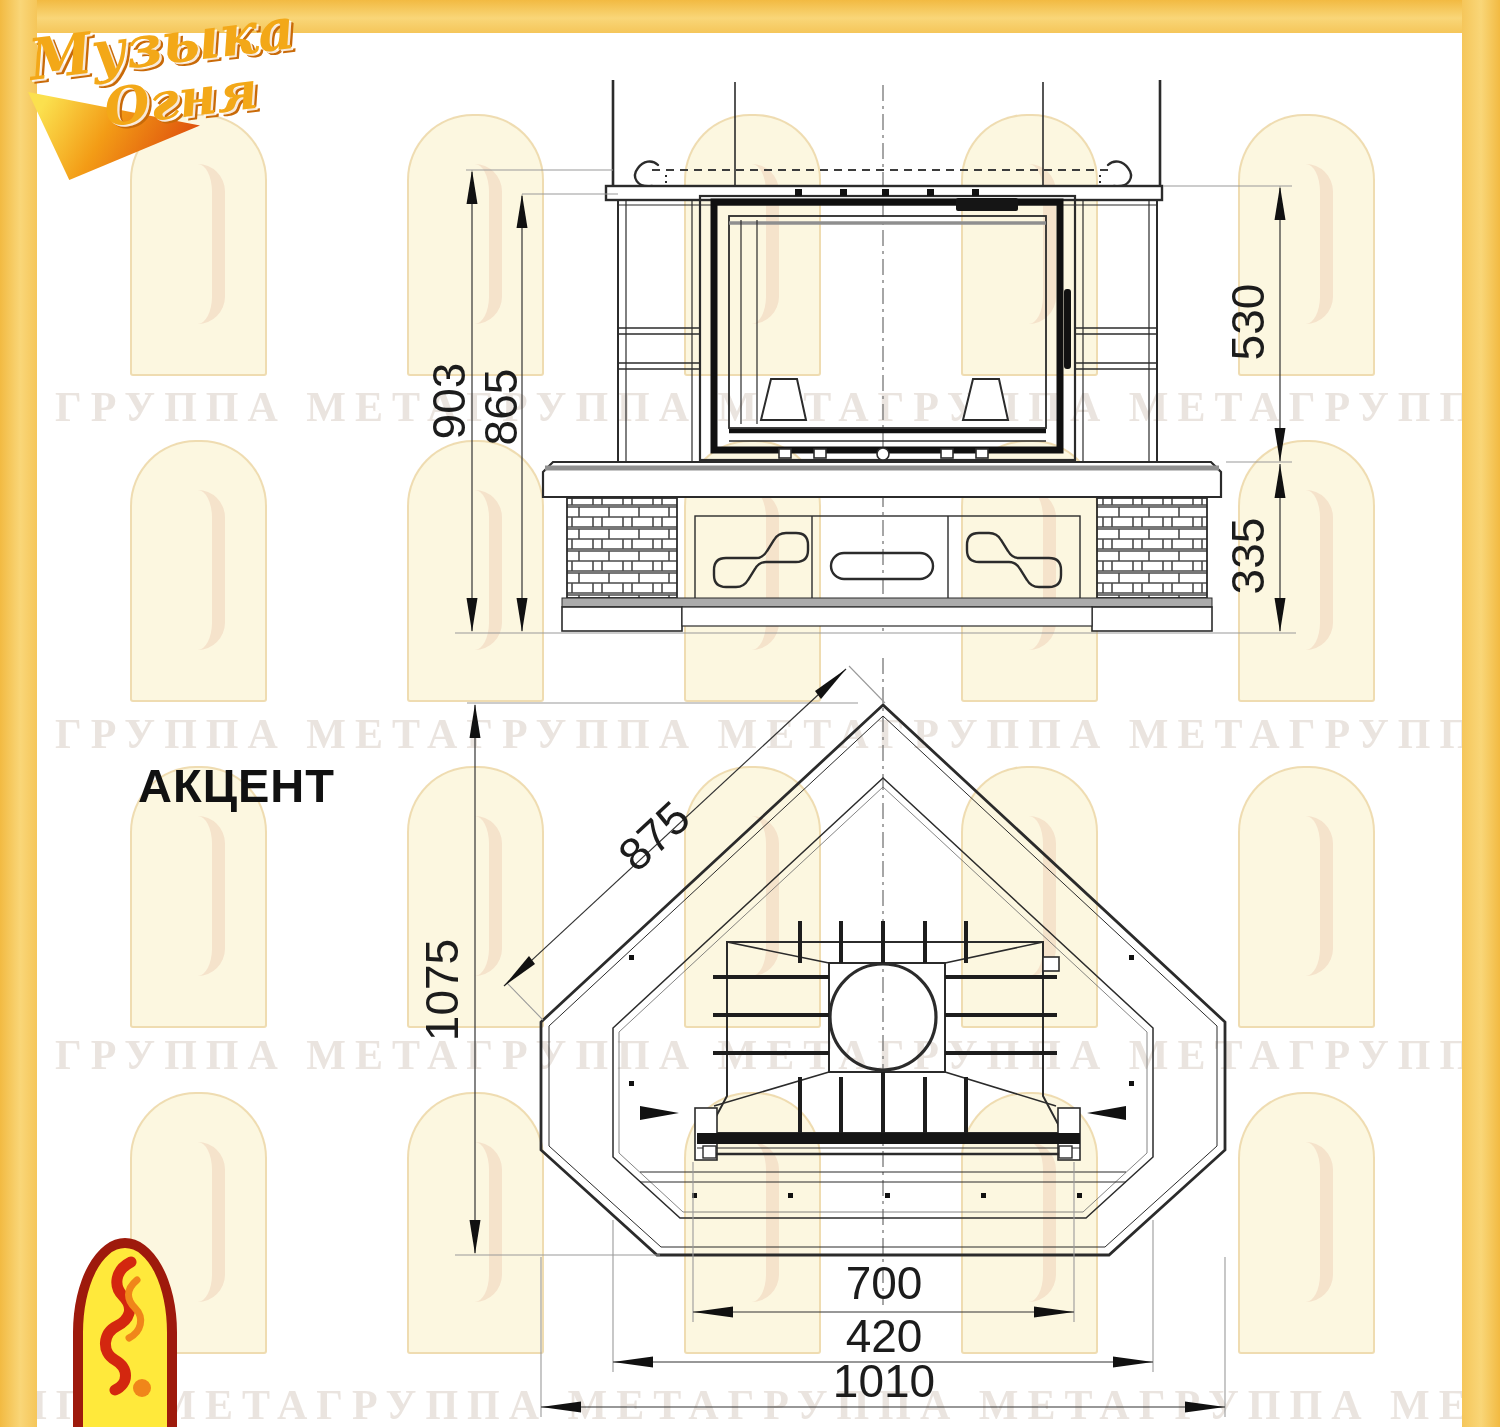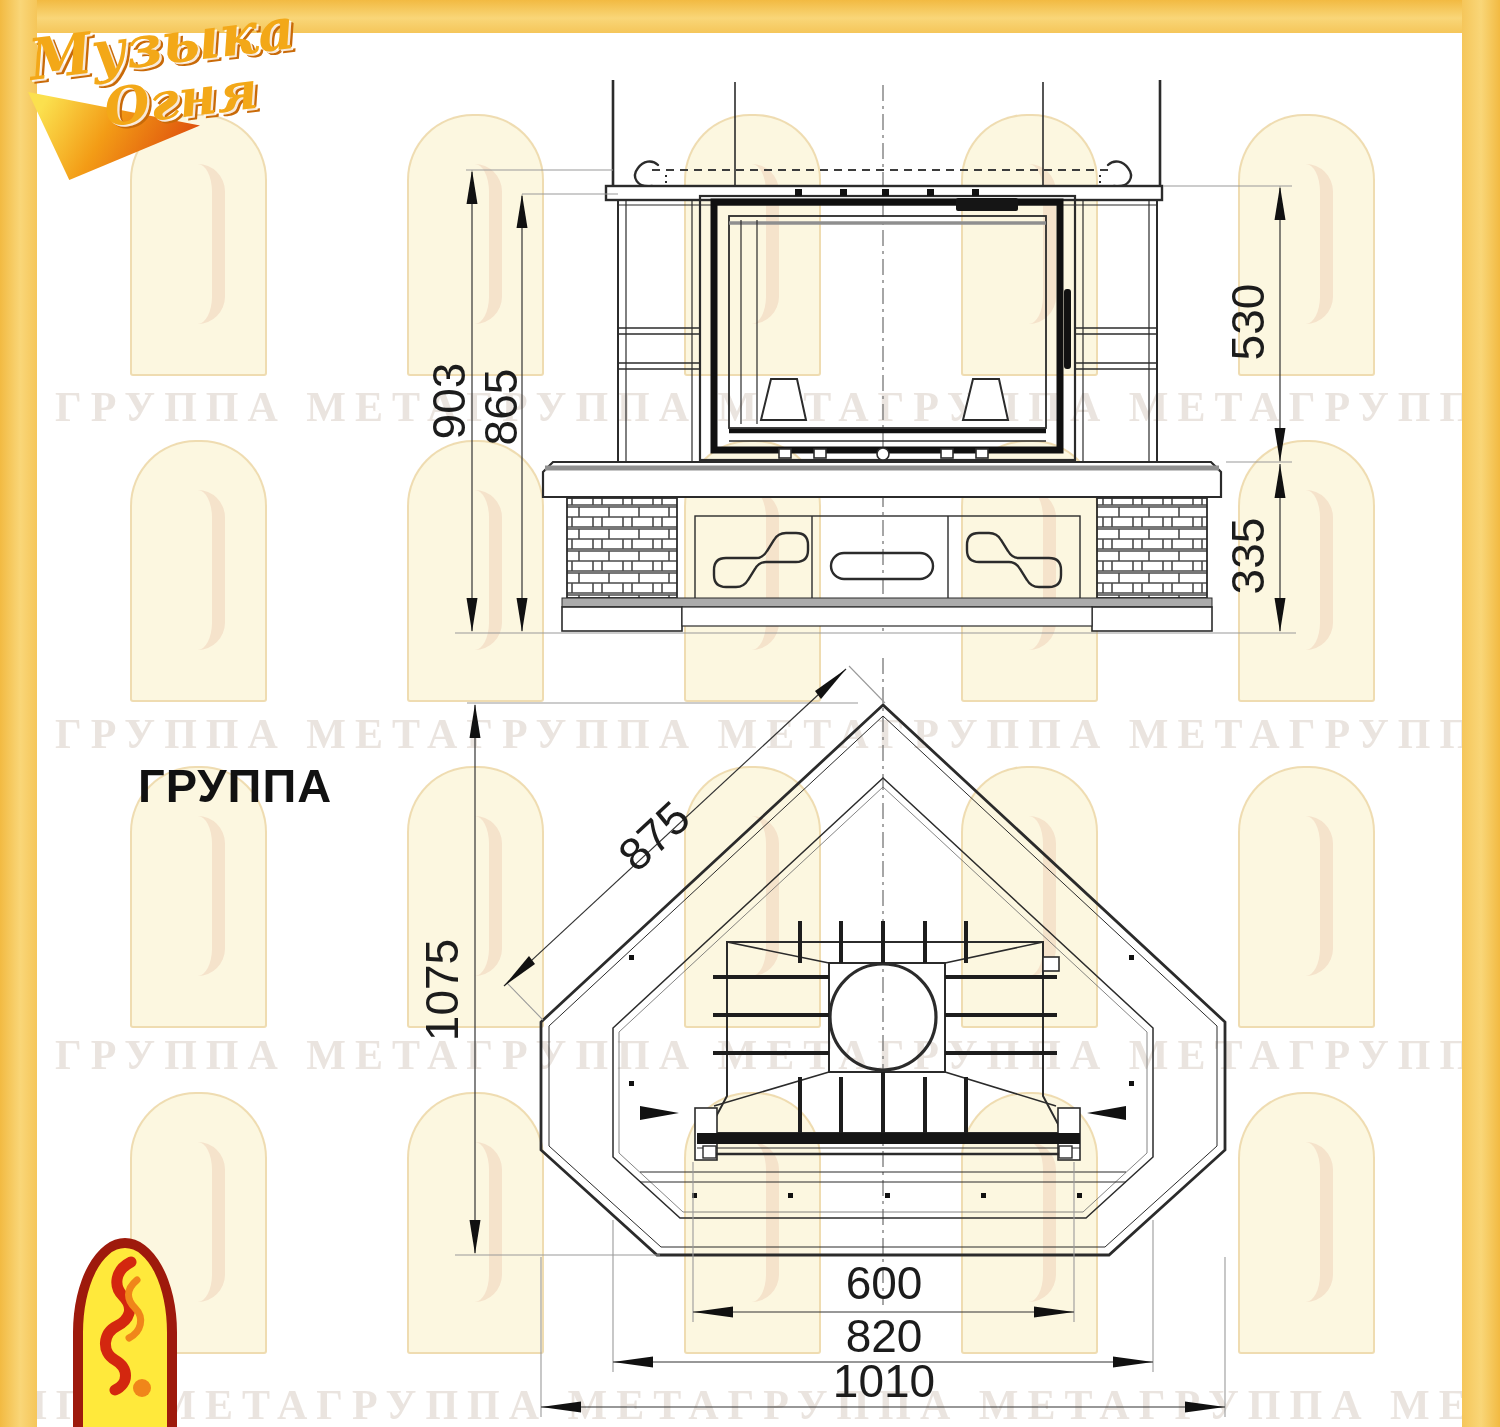--- a/index.html
+++ b/index.html
@@ -309,25 +309,25 @@
     </g>
   </g>
 </svg>
 
 <div class="dim-label rot90" style="left:449px;top:401px;">903</div>
 <div class="dim-label rot90" style="left:501px;top:407px;">865</div>
 <div class="dim-label rot90" style="left:1248px;top:322px;">530</div>
 <div class="dim-label rot90" style="left:1248px;top:556px;">335</div>
 <div class="dim-label rot43" style="left:654px;top:836px;">875</div>
 <div class="dim-label rot90" style="left:442px;top:990px;">1075</div>
-<div class="dim-label" style="left:884px;top:1283px;">600</div>
-<div class="dim-label" style="left:884px;top:1336px;">820</div>
+<div class="dim-label" style="left:884px;top:1283px;">700</div>
+<div class="dim-label" style="left:884px;top:1336px;">420</div>
 <div class="dim-label" style="left:884px;top:1381px;">1010</div>
 
-<div id="model-title">ГРУППА</div>
+<div id="model-title">АКЦЕНТ</div>
 
 <div id="brand-logo">
   <div id="brand-swoosh"></div>
   <span class="brand-word" id="brand-word-1">Музыка</span>
   <span class="brand-word" id="brand-word-2">Огня</span>
 </div>
 
 <div id="arch-logo">
   <svg width="80" height="170" viewBox="0 0 80 170">
     <path d="M46 8 C30 16 28 32 38 42 C50 54 44 66 32 72 C18 79 16 98 30 106 C44 114 44 130 30 136" stroke="#D3270F" stroke-width="11" fill="none" stroke-linecap="round"></path>

